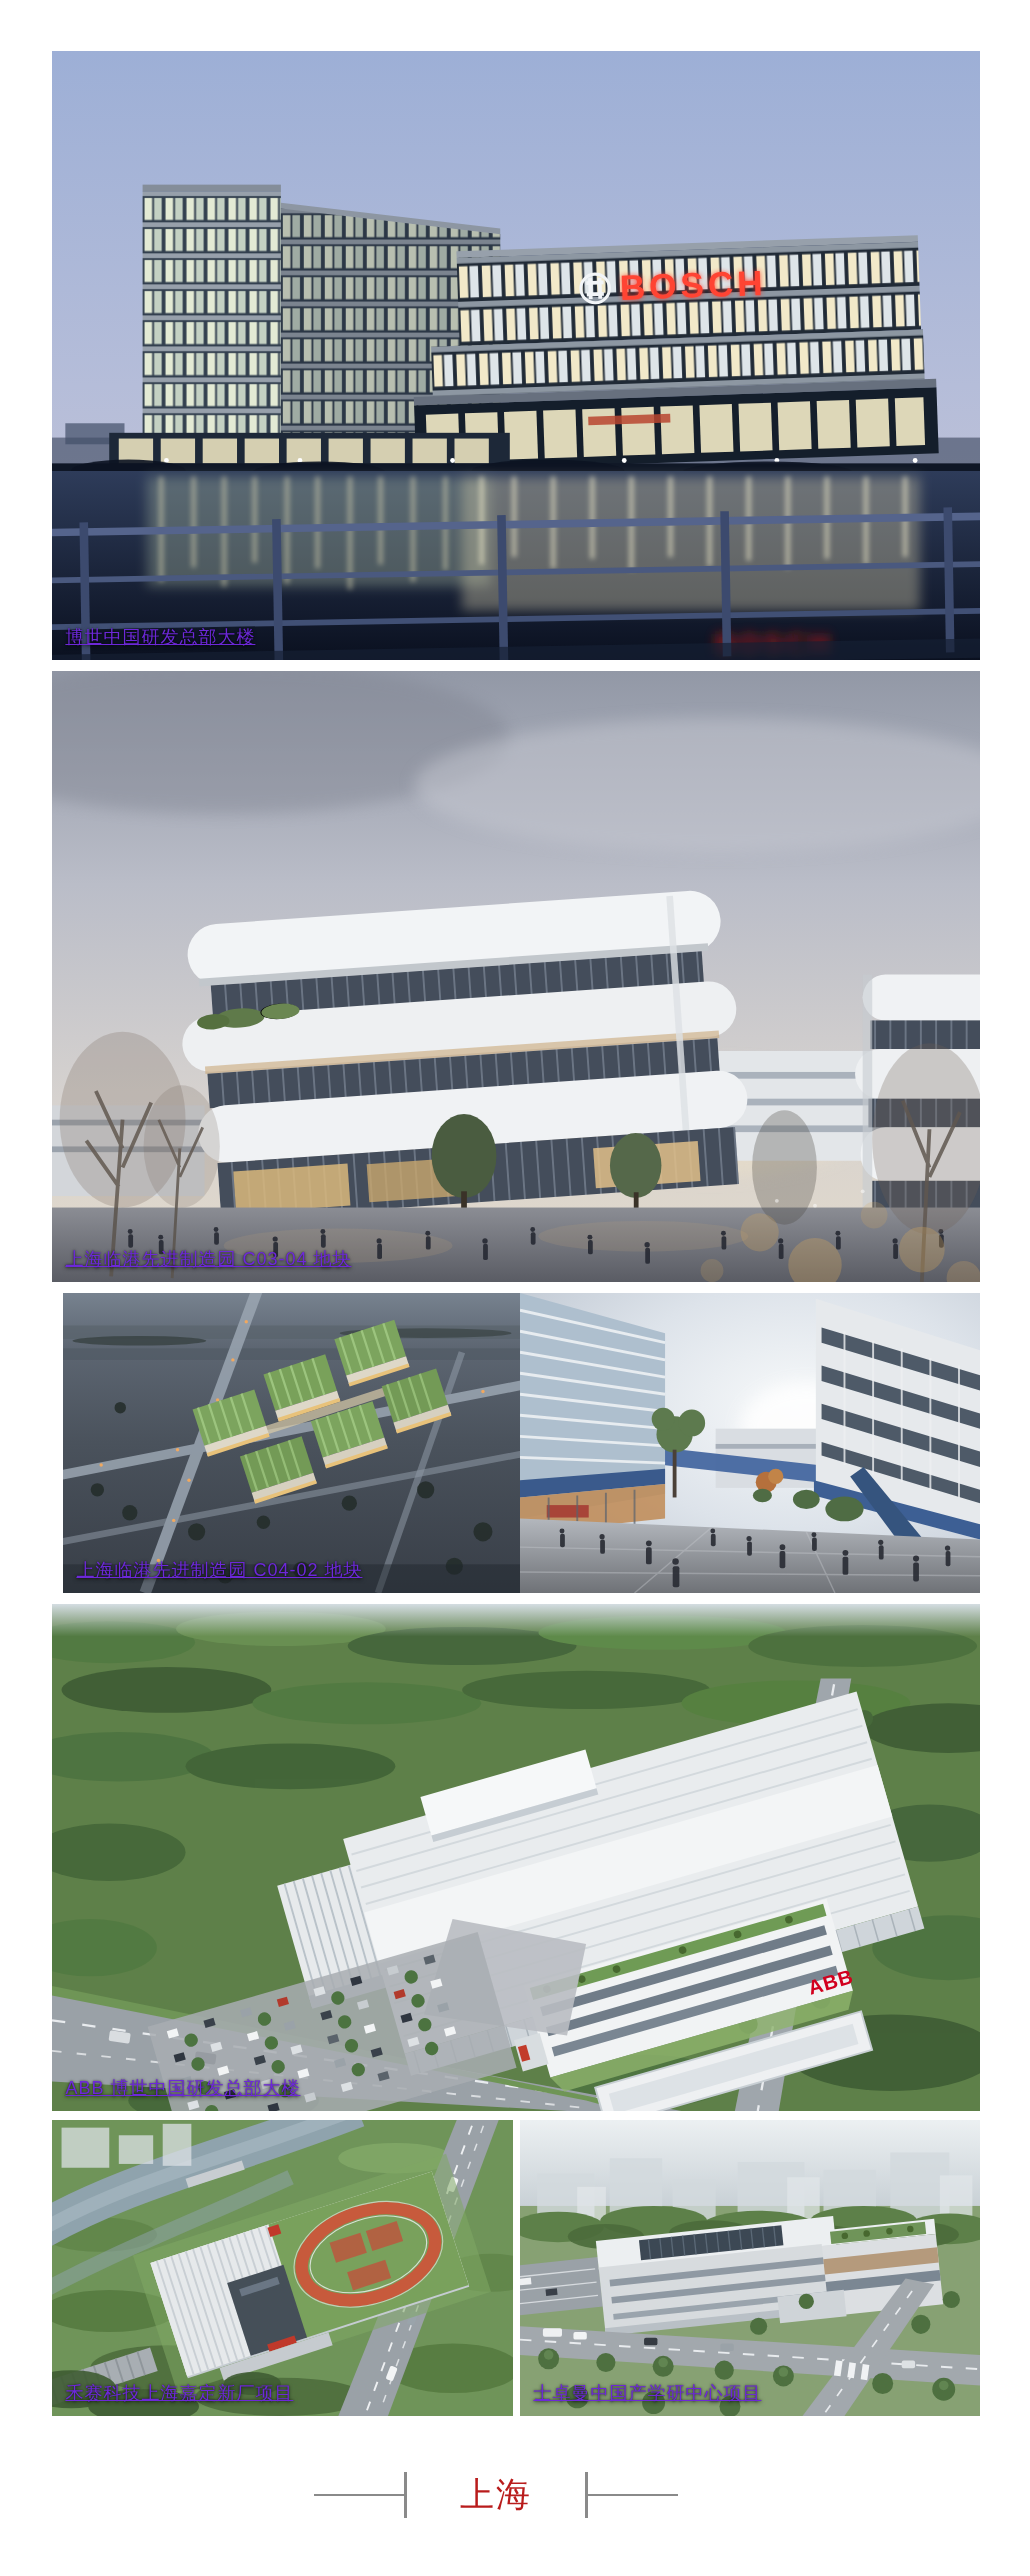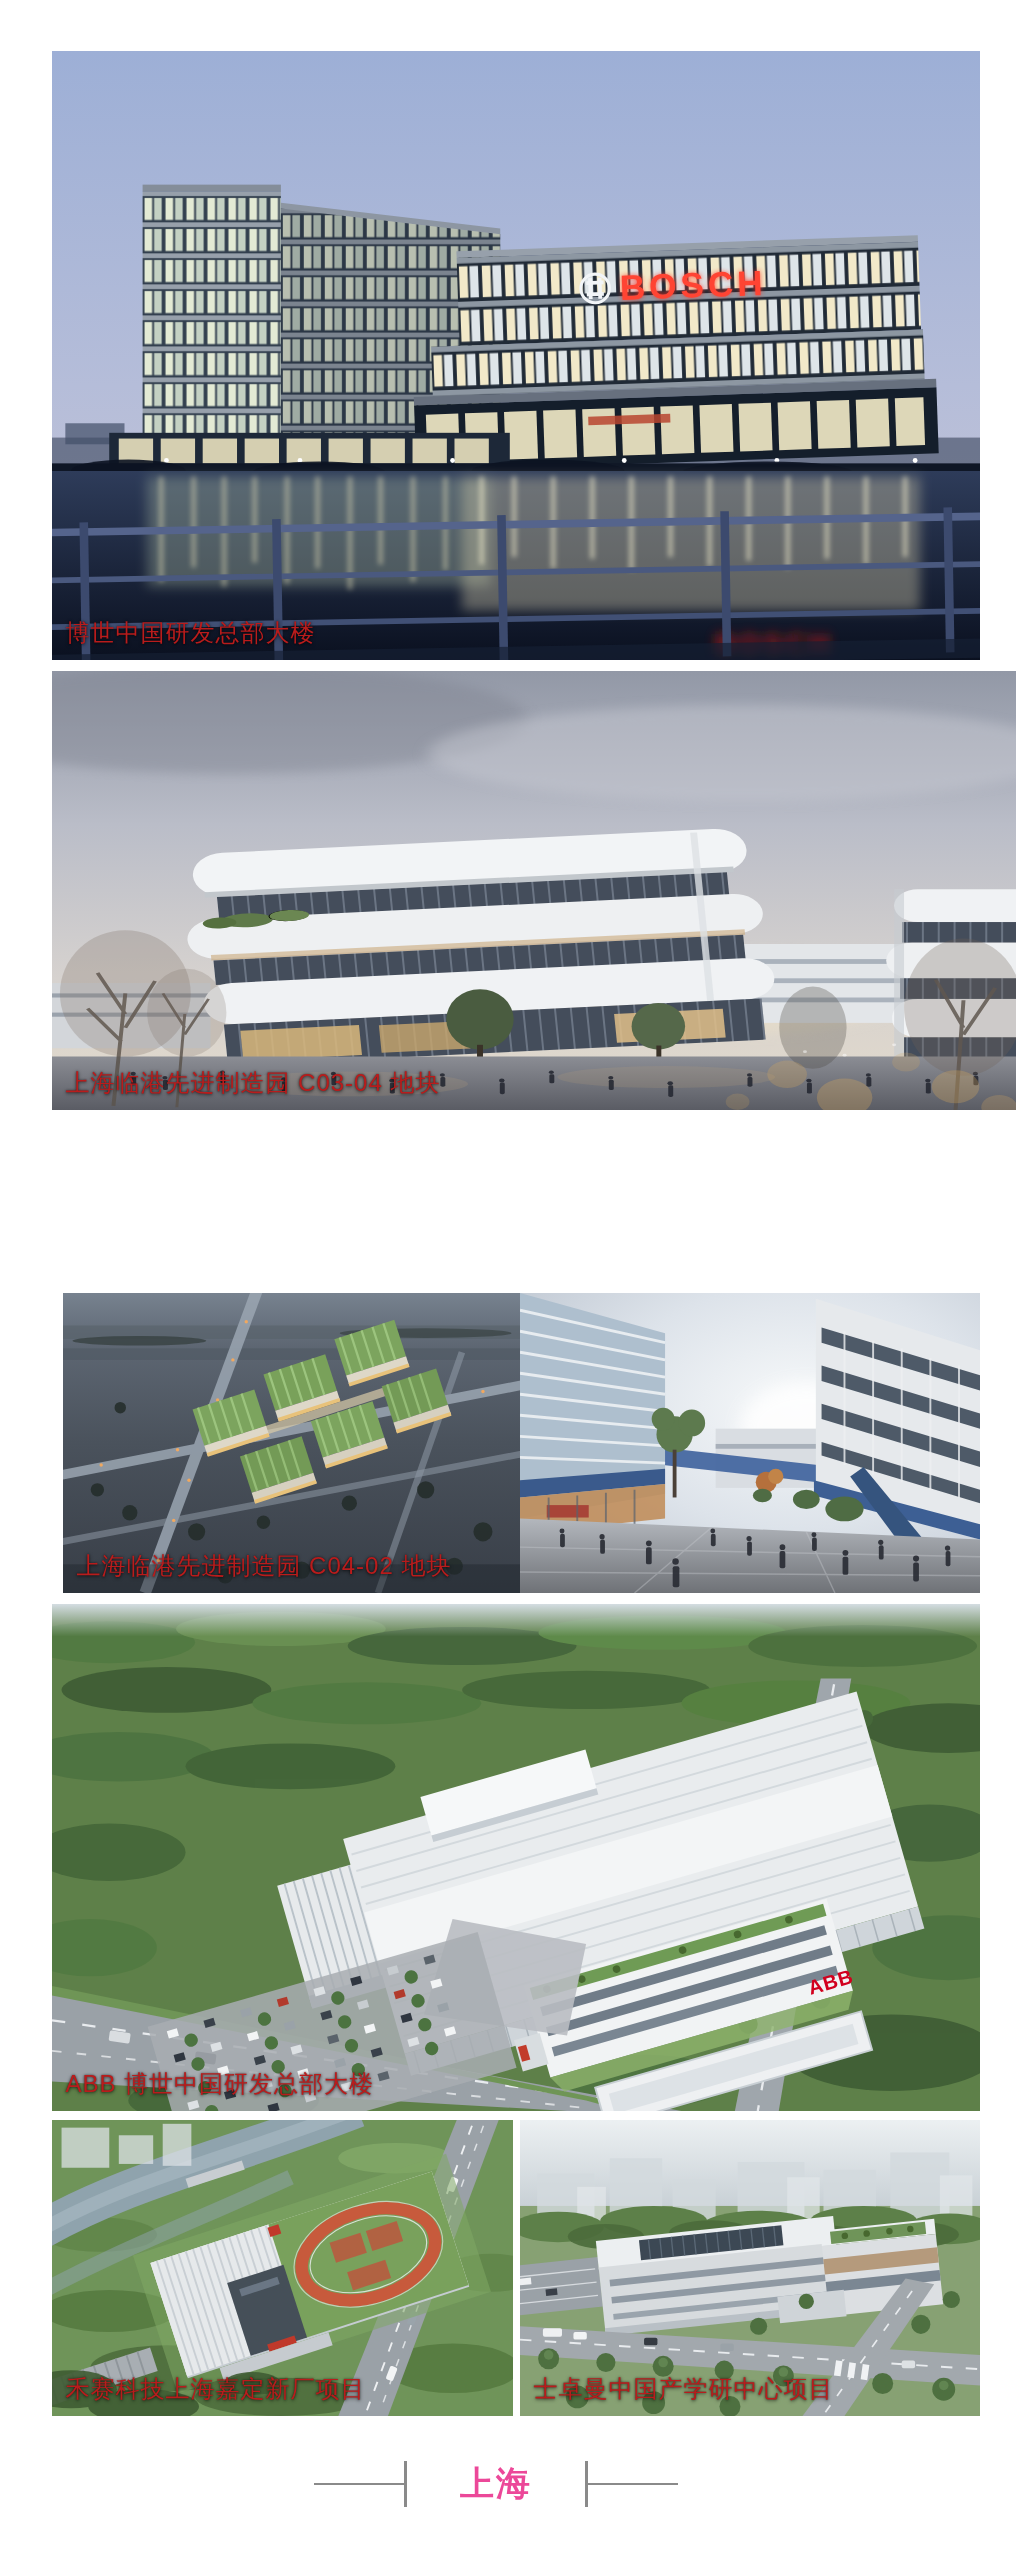--- a/index.html
+++ b/index.html
@@ -2,38 +2,39 @@
 <html><head>
 <meta charset="utf-8">
 <style>
   html,body{margin:0;padding:0;}
   body{width:1030px;height:2576px;background:#ffffff;font-family:"Liberation Sans",sans-serif;}
   .page{position:relative;width:1030px;height:2576px;background:#ffffff;overflow:hidden;}
   figure.photo{position:absolute;margin:0;overflow:hidden;background:#dfe3e8;}
   figure.photo svg{position:absolute;left:0;top:0;width:100%;height:100%;display:block;}
   figcaption.cap{
     position:absolute;left:13.4px;bottom:11.4px;
-    font-size:24px;letter-spacing:1px;color:#b91c1c;white-space:nowrap;
+    font-size:18px;letter-spacing:1px;color:#6d28d9;white-space:nowrap;
     text-shadow:0 1px 3.8px rgba(0,0,0,.65),0 0 1.9px rgba(0,0,0,.45);
+    text-decoration:underline;
   }
   #fig1{left:52px;top:51px;width:928px;height:609px;}
-  #fig2{left:52px;top:671px;width:928px;height:439px;padding-left:36px;}
+  #fig2{left:52px;top:671px;width:928px;height:611px;}
   #fig3a{left:52px;top:1293px;width:461px;height:300px;margin-left:11px;}
   #fig3b{left:520px;top:1293px;width:460px;height:300px;}
   #fig4{left:52px;top:1604px;width:928px;height:507px;}
   #fig5a{left:52px;top:2120px;width:461px;height:296px;}
   #fig5b{left:520px;top:2120px;width:460px;height:296px;}
   .footer{
     position:absolute;top:2456px;left:0;width:1030px;
     display:flex;align-items:center;justify-content:center;
     transform:translateX(-19px);
   }
   .f-line{width:90px;height:2.9px;background:#8a8a8a;}
   .f-tick{width:2.9px;height:46px;background:#8a8a8a;}
-  .f-text{margin:5px 53px;font-size:34px;color:#ec4899;letter-spacing:1.9px;font-weight:bold;}
+  .f-text{margin:16px 53px;font-size:34px;color:#b91c1c;letter-spacing:1.9px;}
   svg text{font-family:"Liberation Sans",sans-serif;}
 </style>
 </head>
 <body>
 
 <div class="page">
 
   <figure class="photo" id="fig1">
     <svg viewBox="0 0 973 638" preserveAspectRatio="none">
       <defs>

